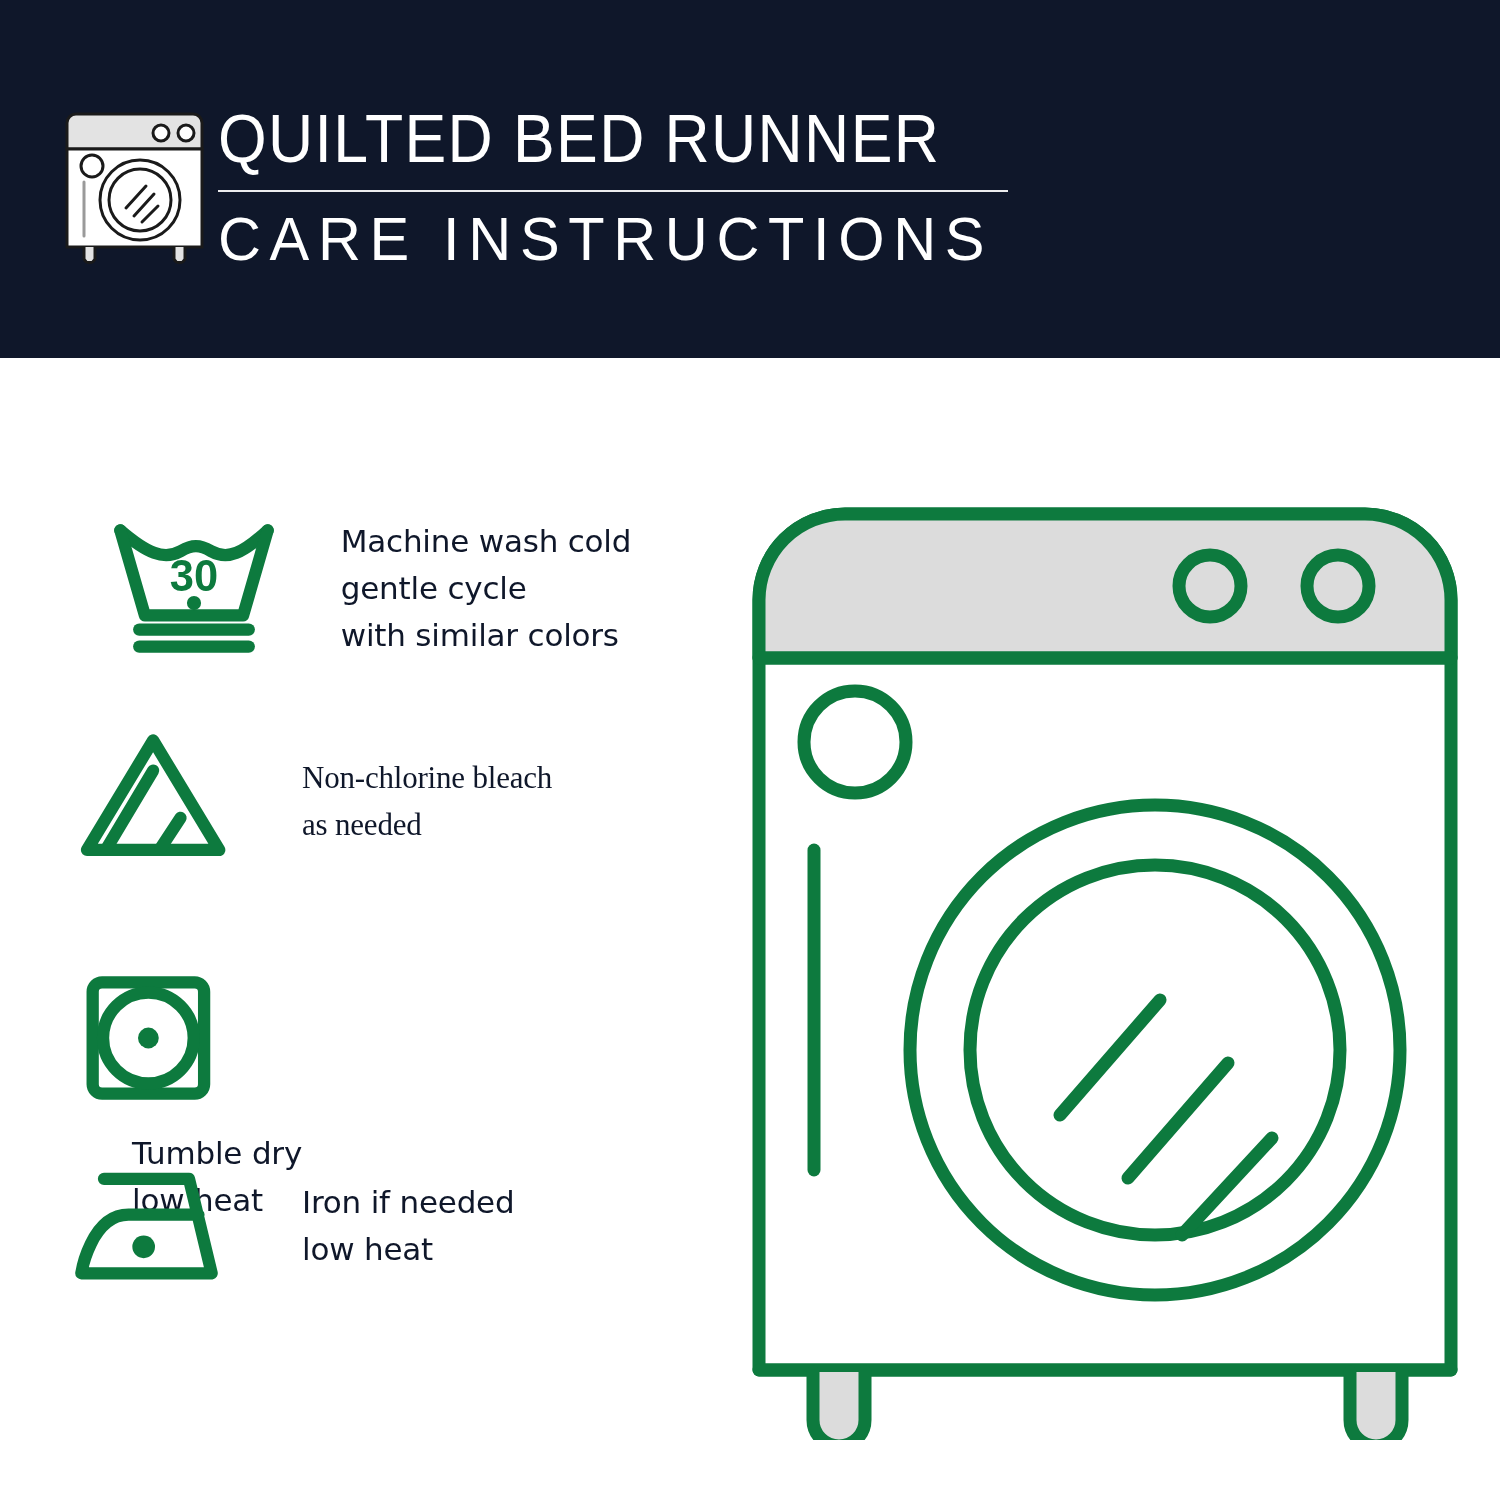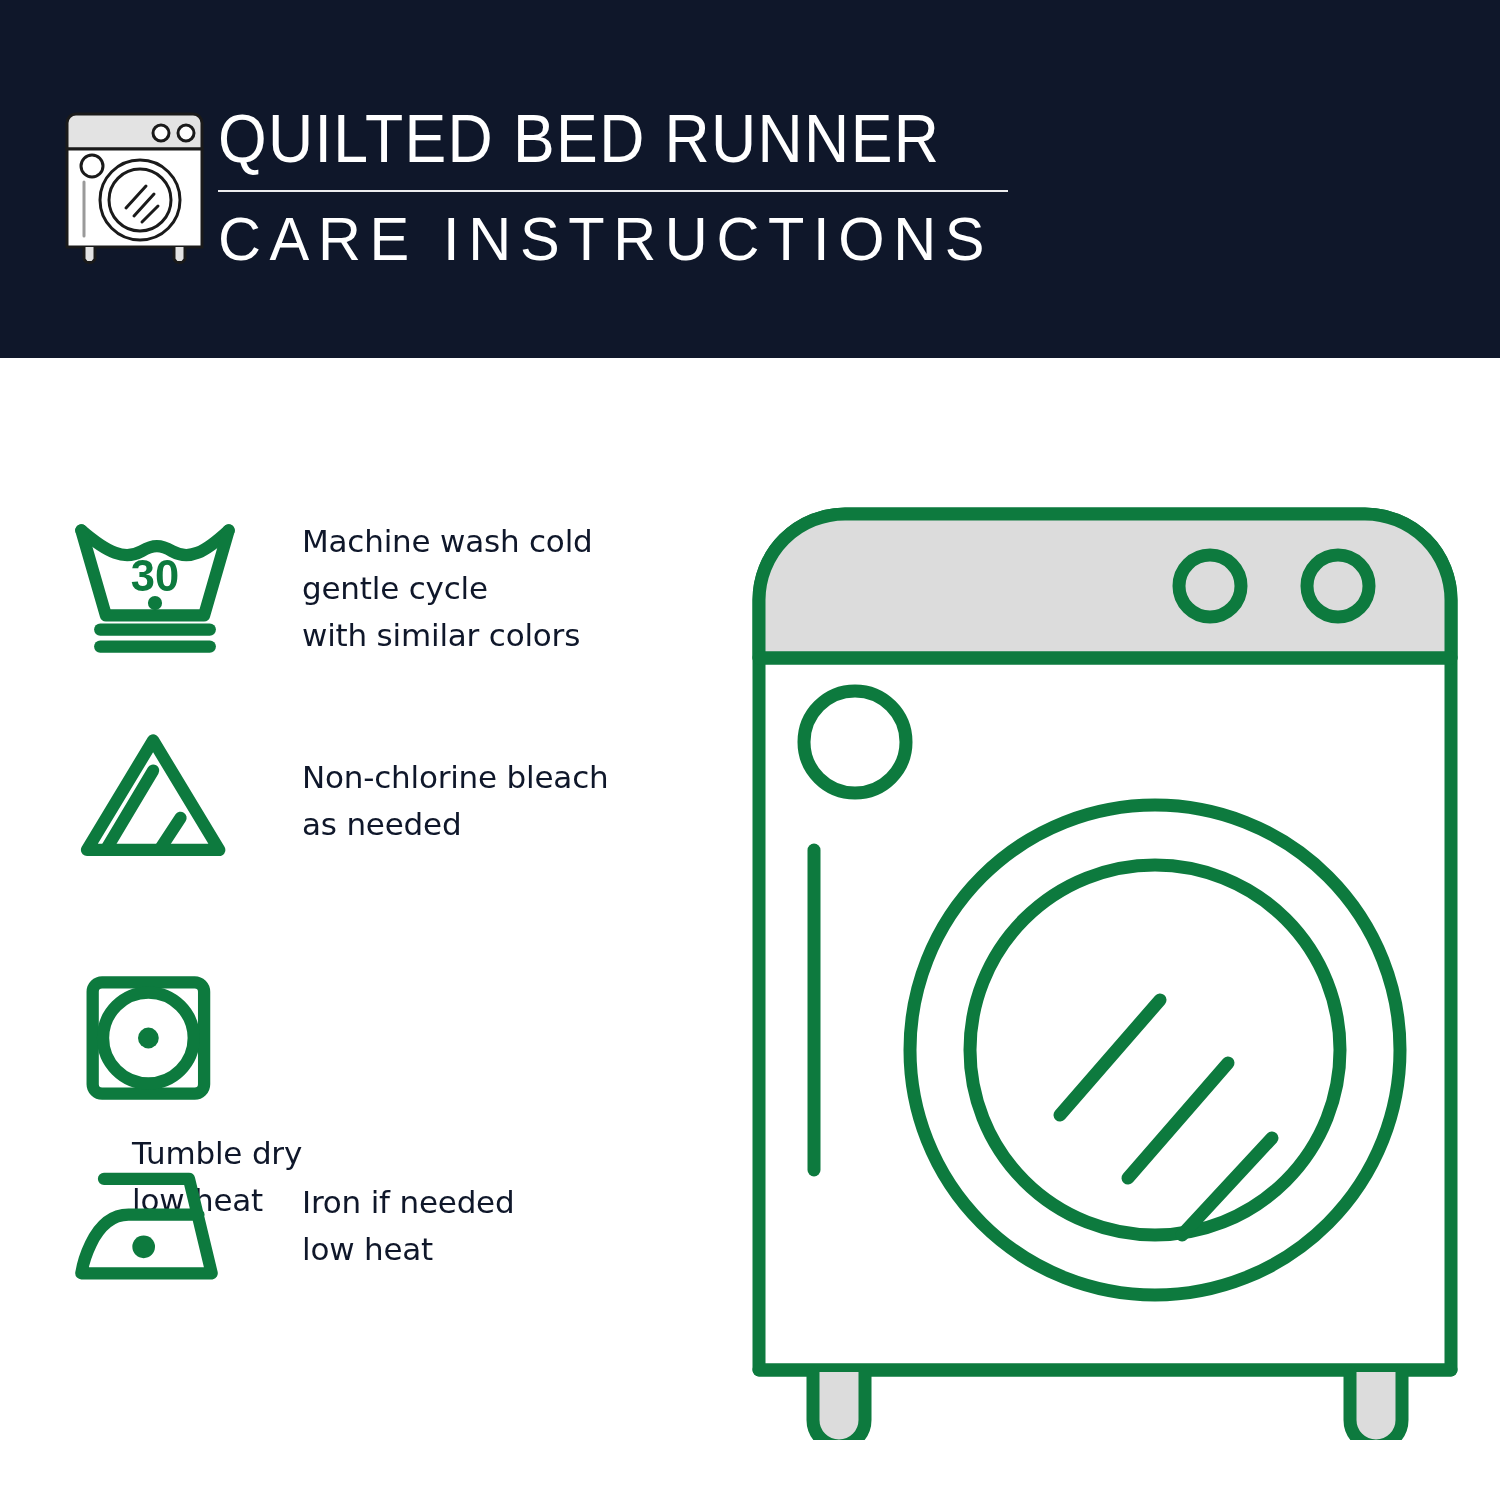--- a/index.html
+++ b/index.html
@@ -89,21 +89,21 @@
   }
 
   .care-row {
     position: absolute;
     left: 70px;
     width: 600px;
     display: flex;
     align-items: flex-start;
   }
 
-  .care-row.r0 { top: 160px; }
+  .care-row.r0 { top: 160px; justify-content: center; }
   .care-row.r1 { top: 370px; }
   .care-row.r2 { top: 610px; flex-direction: column; }
   .care-row.r3 { top: 799px; }
 
   .care-icon {
     width: 170px;
     min-width: 170px;
     height: 140px;
     display: flex;
     align-items: center;
@@ -116,21 +116,21 @@
     margin-left: 62px;
     font-family: "DejaVu Sans", sans-serif;
     font-size: 31px;
     line-height: 47px;
     color: #0f172a;
     letter-spacing: -0.2px;
     padding-top: 4px;
   }
 
   .care-row.r0 .care-text { padding-top: 0px; }
-  .care-row.r1 .care-text { padding-top: 26px; }
+  .care-row.r1 .care-text { padding-top: 26px; font-family: Liberation Serif, serif; }
   .care-row.r2 .care-text { padding-top: 22px; }
   .care-row.r3 .care-text { padding-top: 22px; }
 
   .care-text span { display: block; white-space: nowrap; }
 
   
   .machine-wrap {
     position: absolute;
     left: 735px;
     top: 490px;

